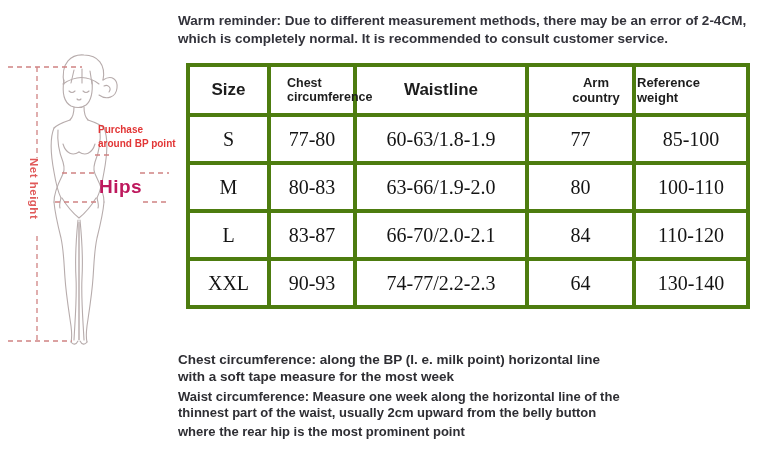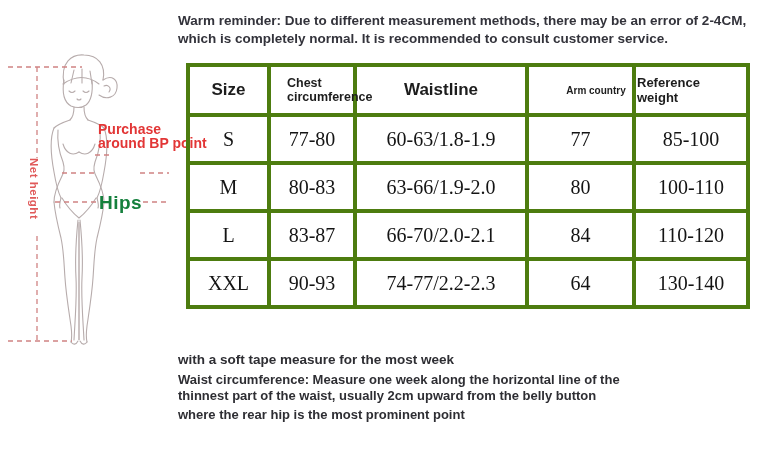--- a/index.html
+++ b/index.html
@@ -20,31 +20,31 @@
     border-collapse:collapse;table-layout:fixed;width:560px;
   }
   .size-table th,.size-table td{
     border:4px solid #4d7c0f;overflow:visible;
   }
   .size-table th{
     height:44px;font-weight:700;color:#1d1d1d;vertical-align:middle;
   }
   .th-big{font-size:17px;text-align:center;}
   .th-small{font-size:12.5px;text-align:left;padding-left:16px;line-height:14px;}
-  .th-arm{font-size:10px;text-align:center;padding-left:32px;}
+  .th-arm{font-size:13px;text-align:center;padding-left:32px;}
   .th-ref{font-size:13px;text-align:left;padding-right:34px;line-height:15px;}
   .size-table td{
     height:42px;text-align:center;vertical-align:middle;
     font-family:"Liberation Serif",serif;font-size:20px;color:#141414;
   }
   
   .figure-wrap{position:absolute;left:0;top:28px;width:180px;height:325px;}
   .lbl{position:absolute;font-weight:700;}
-  .lbl-purchase{left:98px;top:123px;font-size:14px;line-height:13.5px;color:#e23636;}
-  .lbl-hips{left:99px;top:192px;font-size:19px;color:#15803d;letter-spacing:0.5px;}
+  .lbl-purchase{left:98px;top:123px;font-size:10px;line-height:13.5px;color:#e23636;}
+  .lbl-hips{left:99px;top:176px;font-size:19px;color:#be185d;letter-spacing:0.5px;}
   .lbl-netheight{
     left:28px;top:158px;font-size:11.5px;color:#e05a5a;
     writing-mode:vertical-rl;letter-spacing:0.5px;height:84px;
   }
   
   .notes{position:absolute;left:178px;top:351px;width:520px;color:#2e2e33;}
   .note{font-weight:700;}
   .note-chest{font-size:13.5px;line-height:17px;}
   .note-waist,.note-hip{font-size:13px;line-height:15.5px;margin-top:4px;}
 </style>
@@ -166,20 +166,21 @@
       <td>90-93</td>
       <td>74-77/2.2-2.3</td>
       <td>64</td>
       <td>130-140</td>
     </tr>
   </tbody>
 </table>
 
 <div class="notes">
   <div class="note note-chest">
+    <div>Chest circumference: along the BP (I. e. milk point) horizontal line</div>
     <div>with a soft tape measure for the most week</div>
   </div>
   <div class="note note-waist">
     <div>Waist circumference: Measure one week along the horizontal line of the</div>
     <div>thinnest part of the waist, usually 2cm upward from the belly button</div>
   </div>
   <div class="note note-hip">
     <div>where the rear hip is the most prominent point</div>
   </div>
 </div>

